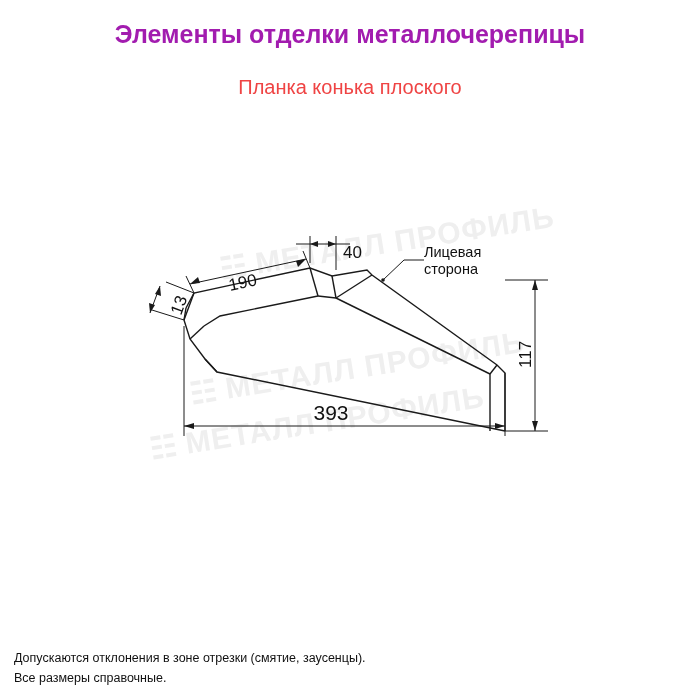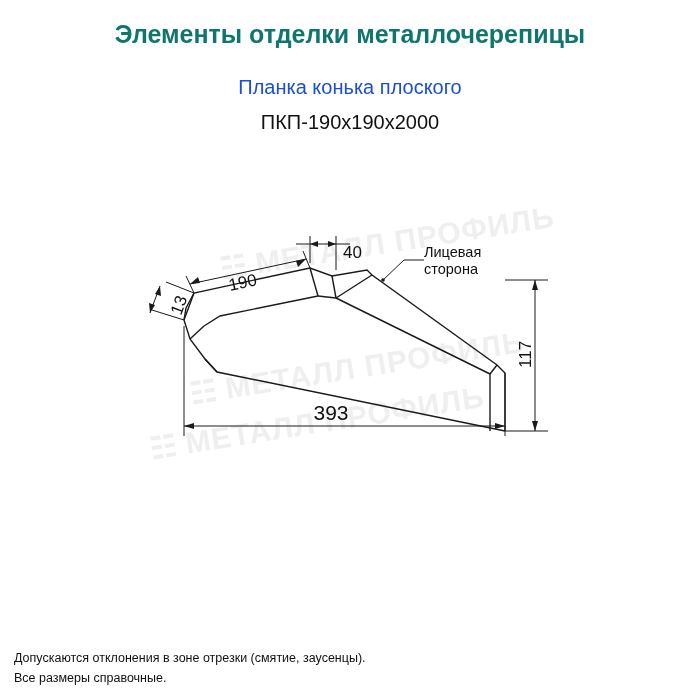--- a/index.html
+++ b/index.html
@@ -26,28 +26,28 @@
     left: 0;
     width: 700px;
     text-align: center;
   }
   .main-title {
     font-size: 25px;
     font-weight: bold;
     letter-spacing: 0px;
     margin: 0;
     padding: 0;
-    color: #0f766e;
+    color: #a21caf;
   }
   .sub-title {
     font-size: 20px;
     margin: 0;
     padding: 0;
     margin-top: 27px;
-    color: #1d4ed8;
+    color: #ef4444;
   }
   .code-title {
     font-size: 20px;
     margin: 0;
     padding: 0;
     margin-top: 12px;
     color: #111;
   }
   .drawing {
     position: absolute;
@@ -91,21 +91,20 @@
   }
 </style>
 </head>
 <body>
 
 <div class="page">
 
   <div class="title-block">
     <div class="main-title">Элементы отделки металлочерепицы</div>
     <div class="sub-title">Планка конька плоского</div>
-    <div class="code-title">ПКП-190х190х2000</div>
   </div>
 
   <div class="wm wm1">
     <span class="wm-mark">☷</span><span>МЕТАЛЛ ПРОФИЛЬ</span>
   </div>
   <div class="wm wm2">
     <span class="wm-mark">☷</span><span>МЕТАЛЛ ПРОФИЛЬ</span>
   </div>
   <div class="wm wm3">
     <span class="wm-mark">☷</span><span>МЕТАЛЛ ПРОФИЛЬ</span>

